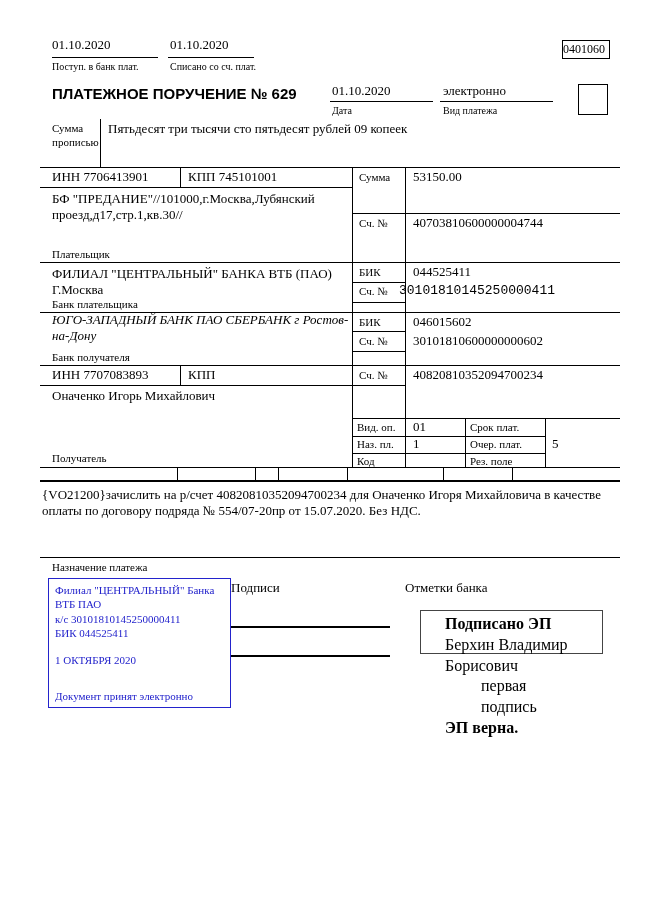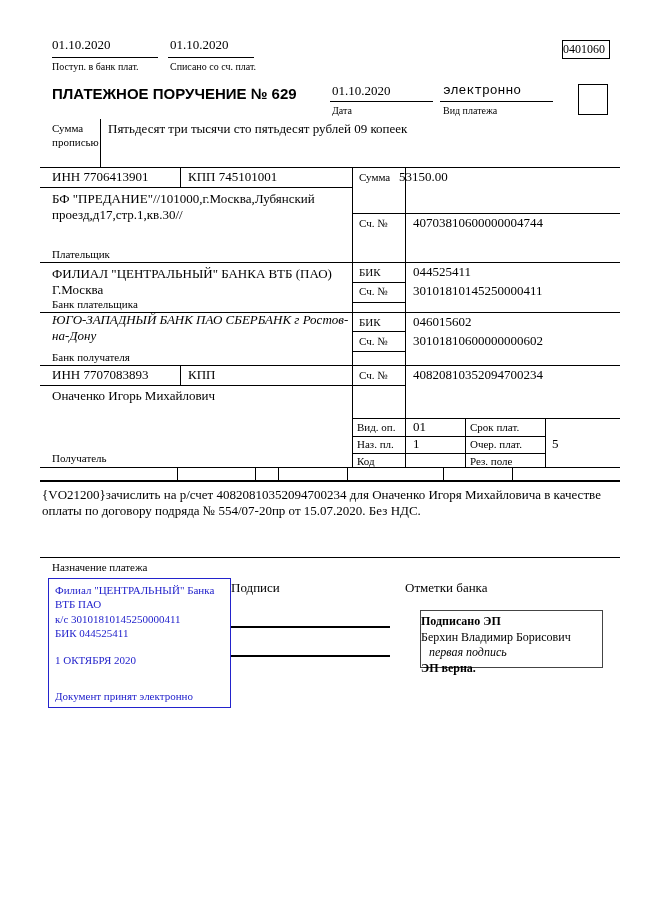--- a/index.html
+++ b/index.html
@@ -9,24 +9,24 @@
   .wrap{position:absolute;white-space:normal;line-height:1.25;}
   .s9{font-size:10px;}
   .s11{font-size:11px;}
   .hl{position:absolute;height:1px;background:#000;}
   .vl{position:absolute;width:1px;background:#000;}
   .box{position:absolute;border:1.5px solid #000;box-sizing:border-box;}
   .title{font-family:"Liberation Sans","DejaVu Sans",sans-serif;font-weight:bold;font-size:15px;}
   .stamp{position:absolute;left:48px;top:578px;width:183px;height:130px;border:1.5px solid #2323cc;
          box-sizing:border-box;color:#2323cc;font-size:11px;line-height:1.3;padding:4px 6px;}
   .stamp .u{position:absolute;left:6px;bottom:4px;}
-  .esign{position:absolute;left:420px;top:610px;width:183px;height:58px;border:1.5px solid #444;
-         box-sizing:border-box;font-size:12px;padding:3px 0;line-height:1.3;}
+  .esign{position:absolute;left:420px;top:610px;width:183px;height:44px;border:1.5px solid #444;
+         box-sizing:border-box;font-size:16px;padding:3px 24px;line-height:1.3;}
   .b{font-weight:bold;}
-  .i{font-style:italic;}
+  .i{margin-left:28px;}
   .ctr{text-align:left;}
 </style>
 </head>
 <body>
 
 <div id="page">
 
   <div class="t" style="left:52px;top:38px;">01.10.2020</div>
   <div class="hl" style="left:52px;top:57px;width:106px;"></div>
   <div class="t s9" style="left:52px;top:61px;">Поступ. в банк плат.</div>
@@ -38,21 +38,21 @@
   <div class="box ctr" style="left:562px;top:40px;width:48px;height:19px;font-size:12px;line-height:16px;">
     <span>0401060</span>
   </div>
 
   <div class="t title" style="left:52px;top:85px;">ПЛАТЕЖНОЕ ПОРУЧЕНИЕ № 629</div>
 
   <div class="t" style="left:332px;top:84px;">01.10.2020</div>
   <div class="hl" style="left:330px;top:101px;width:103px;"></div>
   <div class="t s9" style="left:332px;top:105px;">Дата</div>
 
-  <div class="t" style="left:443px;top:84px;font-family:Liberation Mono, monospace;">электронно</div>
+  <div class="t" style="left:443px;top:84px;">электронно</div>
   <div class="hl" style="left:440px;top:101px;width:113px;"></div>
   <div class="t s9" style="left:443px;top:105px;">Вид платежа</div>
 
   <div class="box" style="left:578px;top:84px;width:30px;height:31px;border-width:1px;"></div>
 
   <div class="wrap s11" style="left:52px;top:122px;width:44px;">Сумма прописью</div>
   <div class="vl" style="left:100px;top:119px;height:48px;"></div>
   <div class="t" style="left:108px;top:122px;">Пятьдесят три тысячи сто пятьдесят рублей 09 копеек</div>
 
   <div class="hl" style="left:40px;top:167px;width:580px;"></div>
@@ -84,30 +84,30 @@
   <div class="vl" style="left:278px;top:467px;height:13px;"></div>
   <div class="vl" style="left:347px;top:467px;height:13px;"></div>
   <div class="vl" style="left:443px;top:467px;height:13px;"></div>
   <div class="vl" style="left:512px;top:467px;height:13px;"></div>
 
   <div class="t" style="left:52px;top:170px;">ИНН 7706413901</div>
   <div class="t" style="left:188px;top:170px;">КПП 745101001</div>
   <div class="wrap" style="left:52px;top:191px;width:296px;">БФ "ПРЕДАНИЕ"//101000,г.Москва,Лубянский проезд,д17,стр.1,кв.30//</div>
   <div class="t s11" style="left:52px;top:248px;">Плательщик</div>
   <div class="t s11" style="left:359px;top:171px;">Сумма</div>
-  <div class="t" style="left:399px;top:170px;">53150.00</div>
+  <div class="t" style="left:413px;top:170px;">53150.00</div>
   <div class="t s11" style="left:359px;top:217px;">Сч. №</div>
   <div class="t" style="left:413px;top:216px;">40703810600000004744</div>
 
   <div class="wrap" style="left:52px;top:266px;width:300px;">ФИЛИАЛ "ЦЕНТРАЛЬНЫЙ" БАНКА ВТБ (ПАО) Г.Москва</div>
   <div class="t s11" style="left:52px;top:298px;">Банк плательщика</div>
   <div class="t s11" style="left:359px;top:266px;">БИК</div>
   <div class="t" style="left:413px;top:265px;">044525411</div>
   <div class="t s11" style="left:359px;top:285px;">Сч. №</div>
-  <div class="t" style="left:413px;top:284px;">30101810145250000411</div>
+  <div class="t" style="left:399px;top:284px;font-family:Liberation Mono, monospace;">30101810145250000411</div>
 
   <div class="wrap" style="left:52px;top:312px;width:308px;font-style:italic;">ЮГО-ЗАПАДНЫЙ БАНК ПАО СБЕРБАНК г Ростов-на-Дону</div>
   <div class="t s11" style="left:52px;top:351px;">Банк получателя</div>
   <div class="t s11" style="left:359px;top:316px;">БИК</div>
   <div class="t" style="left:413px;top:315px;">046015602</div>
   <div class="t s11" style="left:359px;top:335px;">Сч. №</div>
   <div class="t" style="left:413px;top:334px;">30101810600000000602</div>
 
   <div class="t" style="left:52px;top:368px;">ИНН 7707083893</div>
   <div class="t" style="left:188px;top:368px;">КПП</div>

